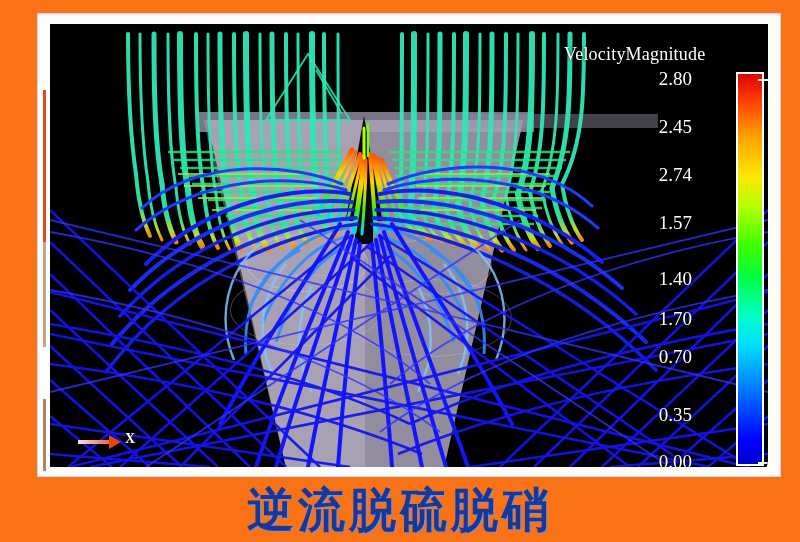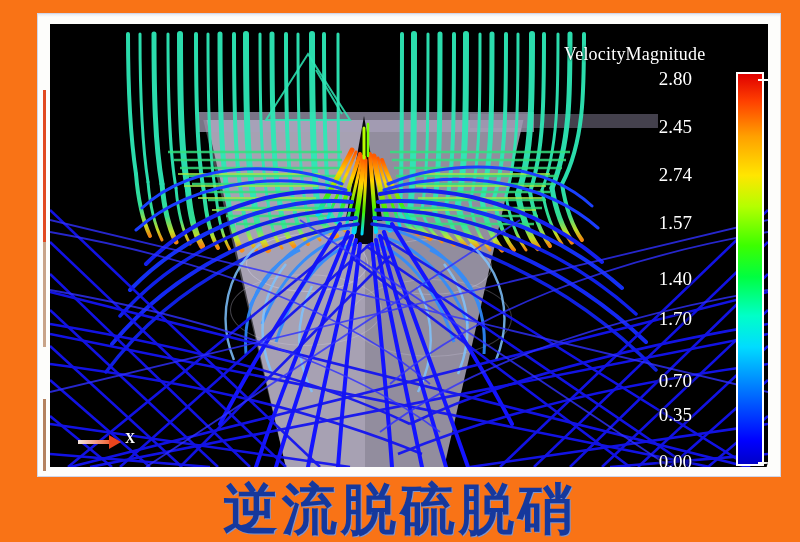--- a/index.html
+++ b/index.html
@@ -147,21 +147,21 @@
     font-family:"Liberation Serif",serif;font-size:14px;font-weight:bold;
     text-shadow:0 0 3px #000;
   }
 
   
   #caption{
     position:absolute;left:0;top:478px;width:800px;height:64px;
     display:flex;align-items:center;justify-content:center;
     color:#16389c;
     font-family:"DejaVu Sans",sans-serif;
-    font-size:55px;font-weight:bold;letter-spacing:4px;
+    font-size:47px;font-weight:bold;letter-spacing:4px;
     text-shadow:1px 1px 0 #7e94cc;
   }
 </style>
 </head>
 <body>
 
 <div id="slide">
 
   <div id="frame">
 
@@ -436,21 +436,21 @@
 
         <div class="range-lbl" id="range-min">0.00</div>
 
         <div id="cbar-ticks">
           <div class="tick" style="top:51px;">2.80</div>
           <div class="tick" style="top:99px;margin-left:43px;">2.45</div>
           <div class="tick" style="top:147px;">2.74</div>
           <div class="tick" style="top:195px;">1.57</div>
           <div class="tick" style="top:243px;margin-top:8px;">1.40</div>
           <div class="tick" style="top:291px;">1.70</div>
-          <div class="tick" style="top:353px;text-align:center;">0.70</div>
+          <div class="tick" style="top:329px;text-align:center;">0.70</div>
           <div class="tick" style="top:387px;">0.35</div>
           <div class="tick" style="top:434px;">0.00</div>
         </div>
       </div>
 
       <div id="axis-triad">
         <div id="axis-arrow-line"></div>
         <div id="axis-arrow-head"></div>
         <div id="axis-x-label">X</div>
       </div>

